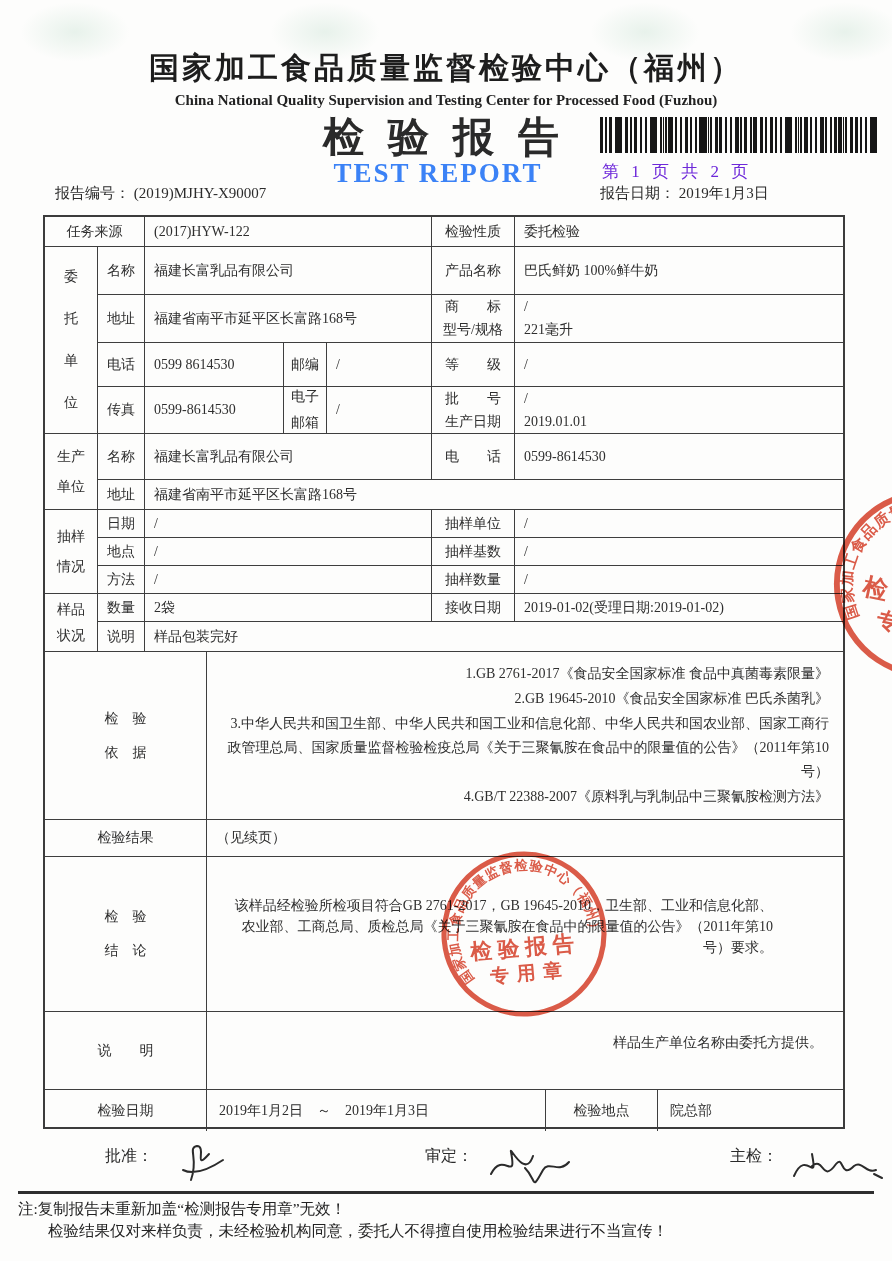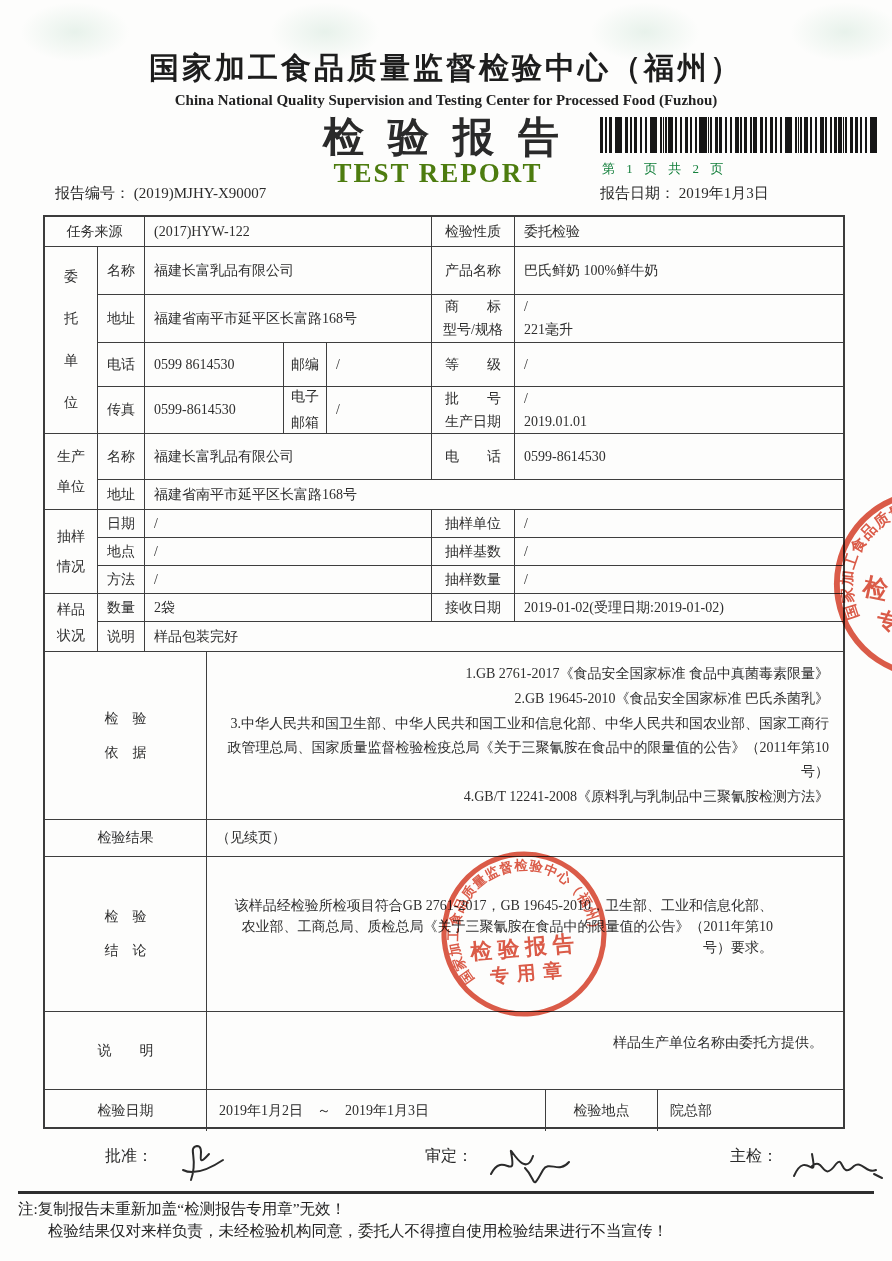--- a/index.html
+++ b/index.html
@@ -5,28 +5,28 @@
   html,body{margin:0;padding:0;background:#e8e8e8;}
   .page{position:relative;width:892px;height:1261px;margin:0 auto;background:#fdfdfc;
         font-family:"Liberation Serif","DejaVu Serif",serif;color:#2e2e2e;overflow:hidden;}
   
   .wm{position:absolute;top:2px;width:110px;height:60px;border-radius:50%;
       background:radial-gradient(ellipse at center,rgba(205,228,214,.45),rgba(205,228,214,0) 70%);}
   
   .org-cn{position:absolute;top:48px;left:0;right:0;text-align:center;font-size:30px;font-weight:bold;letter-spacing:3px;color:#1d1d1d;}
   .org-en{position:absolute;top:92px;left:0;right:0;text-align:center;font-size:15px;font-weight:bold;color:#222;}
   .title-cn{position:absolute;top:110px;left:0;right:10px;text-align:center;font-size:41px;font-weight:600;letter-spacing:24px;text-indent:24px;color:#2a2a2a;}
-  .title-en{position:absolute;top:158px;left:0;right:16px;text-align:center;font-size:27px;font-weight:bold;letter-spacing:2px;color:#4d7c0f;}
+  .title-en{position:absolute;top:158px;left:0;right:16px;text-align:center;font-size:27px;font-weight:bold;letter-spacing:2px;color:#3b82f6;}
   .barcode{position:absolute;left:600px;top:117px;width:278px;height:36px;
       background:
         repeating-linear-gradient(90deg,#161616 0 2px,rgba(0,0,0,0) 2px 5px),
         repeating-linear-gradient(90deg,#161616 0 1px,rgba(0,0,0,0) 1px 9px),
         repeating-linear-gradient(90deg,#161616 0 3px,rgba(0,0,0,0) 3px 17px),
         repeating-linear-gradient(90deg,rgba(255,255,255,.55) 0 1px,rgba(0,0,0,0) 1px 23px);}
-  .page-info{position:absolute;left:602px;top:160px;font-size:13px;letter-spacing:4px;color:#15803d;}
+  .page-info{position:absolute;left:602px;top:160px;font-size:17px;letter-spacing:4px;color:#6d28d9;}
   .report-no{position:absolute;left:55px;top:184px;font-size:15px;color:#2b2b2b;}
   .report-date{position:absolute;left:600px;top:184px;font-size:15px;color:#2b2b2b;}
   
   .report-table{position:absolute;left:43px;top:215px;width:802px;height:914px;
       display:grid;box-sizing:border-box;border:2px solid #3c3c3c;
       grid-template-columns:53px 47px 62px 77px 43px 105px 83px 1fr;
       grid-template-rows:30px 48px 48px 44px 47px 46px 30px 28px 28px 28px 28px 30px 168px 37px 155px 78px 41px;
       font-size:14px;}
   .t{box-sizing:border-box;border-right:1px solid #3e3e3e;border-bottom:1px solid #3e3e3e;overflow:hidden;}
   .nr{border-right:none;text-align:right;} .nb{border-bottom:none;}
@@ -156,21 +156,21 @@
     <div class="t val nr" style="grid-area:11/8/12/9">2019-01-02(受理日期:2019-01-02)</div>
     <div class="t lab" style="grid-area:12/2/13/3">说明</div>
     <div class="t val nr" style="grid-area:12/3/13/9">样品包装完好</div>
 
     <div class="t lab pre lh34" style="grid-area:13/1/14/4">检　验
 依　据</div>
     <div class="t big nr" style="grid-area:13/4/14/9">
       <div class="basis-line">1.GB 2761-2017《食品安全国家标准 食品中真菌毒素限量》</div>
       <div class="basis-line">2.GB 19645-2010《食品安全国家标准 巴氏杀菌乳》</div>
       <div class="basis-line">3.中华人民共和国卫生部、中华人民共和国工业和信息化部、中华人民共和国农业部、国家工商行政管理总局、国家质量监督检验检疫总局《关于三聚氰胺在食品中的限量值的公告》（2011年第10号）</div>
-      <div class="basis-line">4.GB/T 12241-2008《原料乳与乳制品中三聚氰胺检测方法》</div>
+      <div class="basis-line">4.GB/T 22388-2007《原料乳与乳制品中三聚氰胺检测方法》</div>
     </div>
 
     <div class="t lab" style="grid-area:14/1/15/4">检验结果</div>
     <div class="t val nr" style="grid-area:14/4/15/9">（见续页）</div>
 
     <div class="t lab pre lh34" style="grid-area:15/1/16/4">检　验
 结　论</div>
     <div class="t concl nr" style="grid-area:15/4/16/9">该样品经检验所检项目符合GB 2761-2017，GB 19645-2010，卫生部、工业和信息化部、农业部、工商总局、质检总局《关于三聚氰胺在食品中的限量值的公告》（2011年第10号）要求。</div>
 
     <div class="t lab" style="grid-area:16/1/17/4">说　　明</div>

